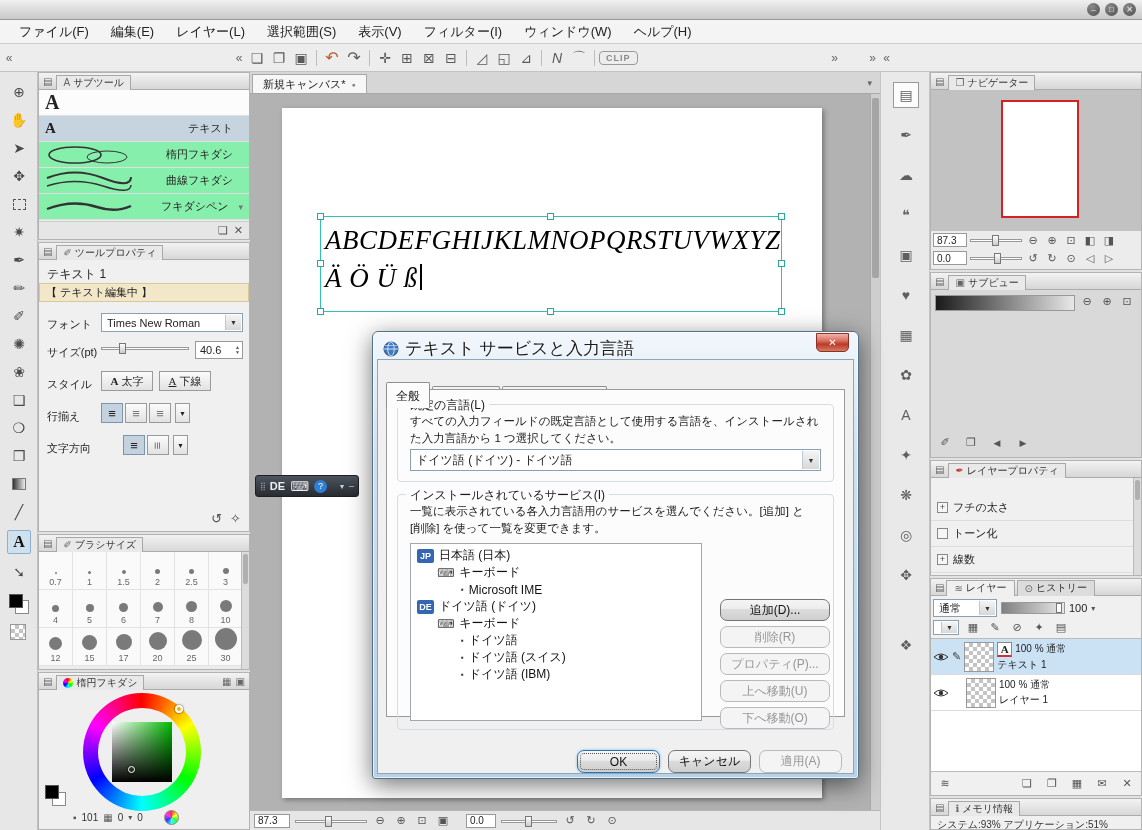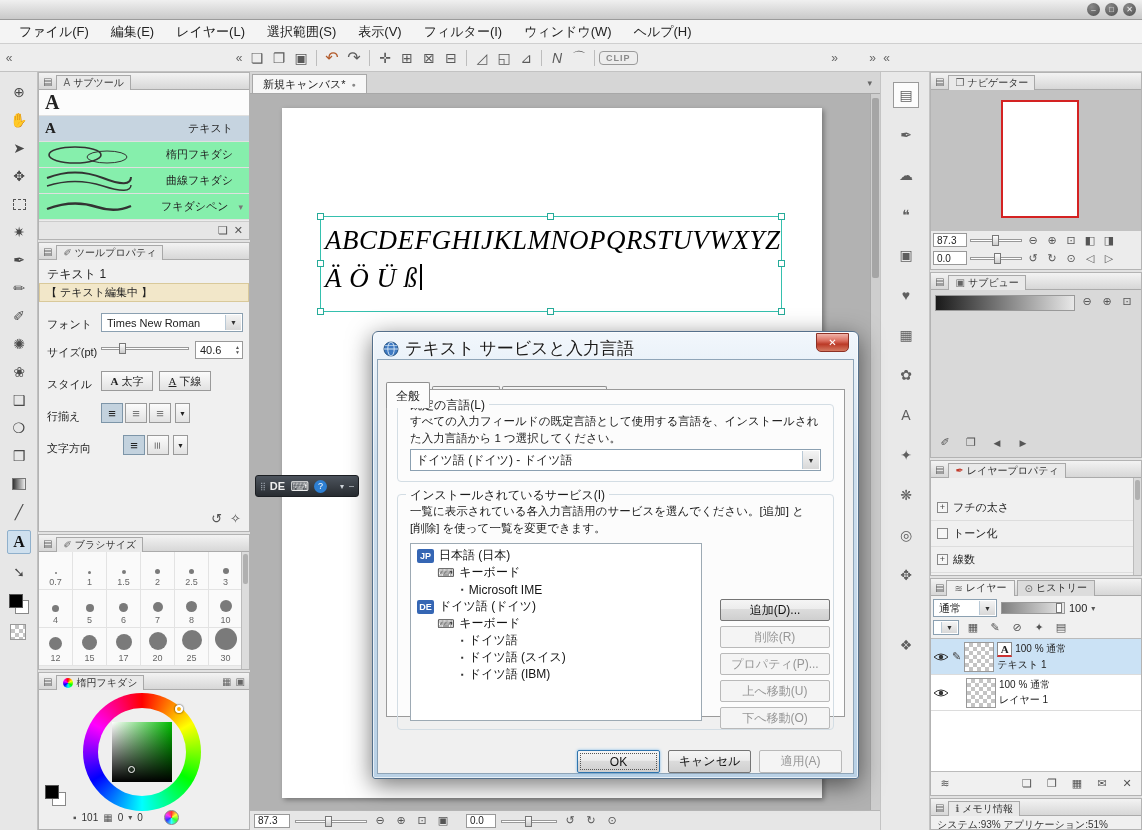--- a/index.html
+++ b/index.html
@@ -15,21 +15,21 @@
 .toolbar{position:absolute;left:0;top:44px;width:1142px;height:28px;background:#ededed;border-bottom:1px solid #c2c2c2;display:flex;align-items:center;}
 .tbi{width:22px;height:20px;font-size:14px;color:#5a5a5a;display:flex;align-items:center;justify-content:center;}
 .tbsep{width:1px;height:16px;background:#bdbdbd;margin:0 4px;}
 .chev{font-size:12px;color:#666;width:14px;text-align:center;}
 
 .panel{position:absolute;background:#ececec;border:1px solid #b3b3b3;}
 .phead{height:17px;background:linear-gradient(#f3f3f3,#d7d7d7);border-bottom:1px solid #ababab;display:flex;align-items:center;gap:4px;padding:0 4px;font-size:10px;color:#333;}
 .phico{font-size:10px;color:#666;}
 .ptab{display:flex;align-items:center;gap:3px;background:#e9e9e9;border:1px solid #a8a8a8;border-bottom:none;height:15px;margin-top:2px;padding:0 6px;}
 
-.wbtn{display:flex;align-items:center;justify-content:center;background:linear-gradient(#f5f5f5,#ececec 45%,#dcdcdc 46%,#cfcfcf);border:1px solid #757575;border-radius:2px;font-size:12px;color:#111;}
+.wbtn{display:flex;align-items:center;justify-content:center;background:linear-gradient(#f5f5f5,#ececec 45%,#dcdcdc 46%,#cfcfcf);border:1px solid #757575;border-radius:7px;font-size:12px;color:#111;}
 .wbtn.dis{background:#f4f4f4;border-color:#b9b9b9;color:#969696;}
 .wbtn.def{border-color:#2f74ad;box-shadow:0 0 3px #7db9e8;outline:1px dotted #555;outline-offset:-4px;}
 .combo{background:#fff;border:1px solid #8ba0b1;position:relative;display:flex;align-items:center;font-size:12px;padding-left:5px;overflow:hidden;}
 .carrow{position:absolute;right:1px;top:1px;bottom:1px;width:16px;background:linear-gradient(#f4f4f4,#d8d8d8);border-left:1px solid #b9c9d6;display:flex;align-items:center;justify-content:center;font-size:7px;color:#333;}
 .sl{position:relative;height:14px;}
 .sl .tr{position:absolute;left:0;right:0;top:6px;height:3px;background:#fff;border:1px solid #999;}
 .sl .th{position:absolute;top:2px;width:7px;height:11px;background:linear-gradient(#fdfdfd,#cacaca);border:1px solid #777;}
 .vbox{background:#fff;border:1px solid #999;font-size:10px;display:flex;align-items:center;padding:0 3px;height:14px;}
 .checker{background-image:linear-gradient(45deg,#c4c4c4 25%,transparent 25%,transparent 75%,#c4c4c4 75%),linear-gradient(45deg,#c4c4c4 25%,transparent 25%,transparent 75%,#c4c4c4 75%);background-size:8px 8px;background-position:0 0,4px 4px;background-color:#fff;}
 .tgl{border:1px solid #9a9a9a;background:linear-gradient(#fbfbfb,#e2e2e2);display:flex;align-items:center;justify-content:center;gap:3px;height:20px;font-size:11px;}

